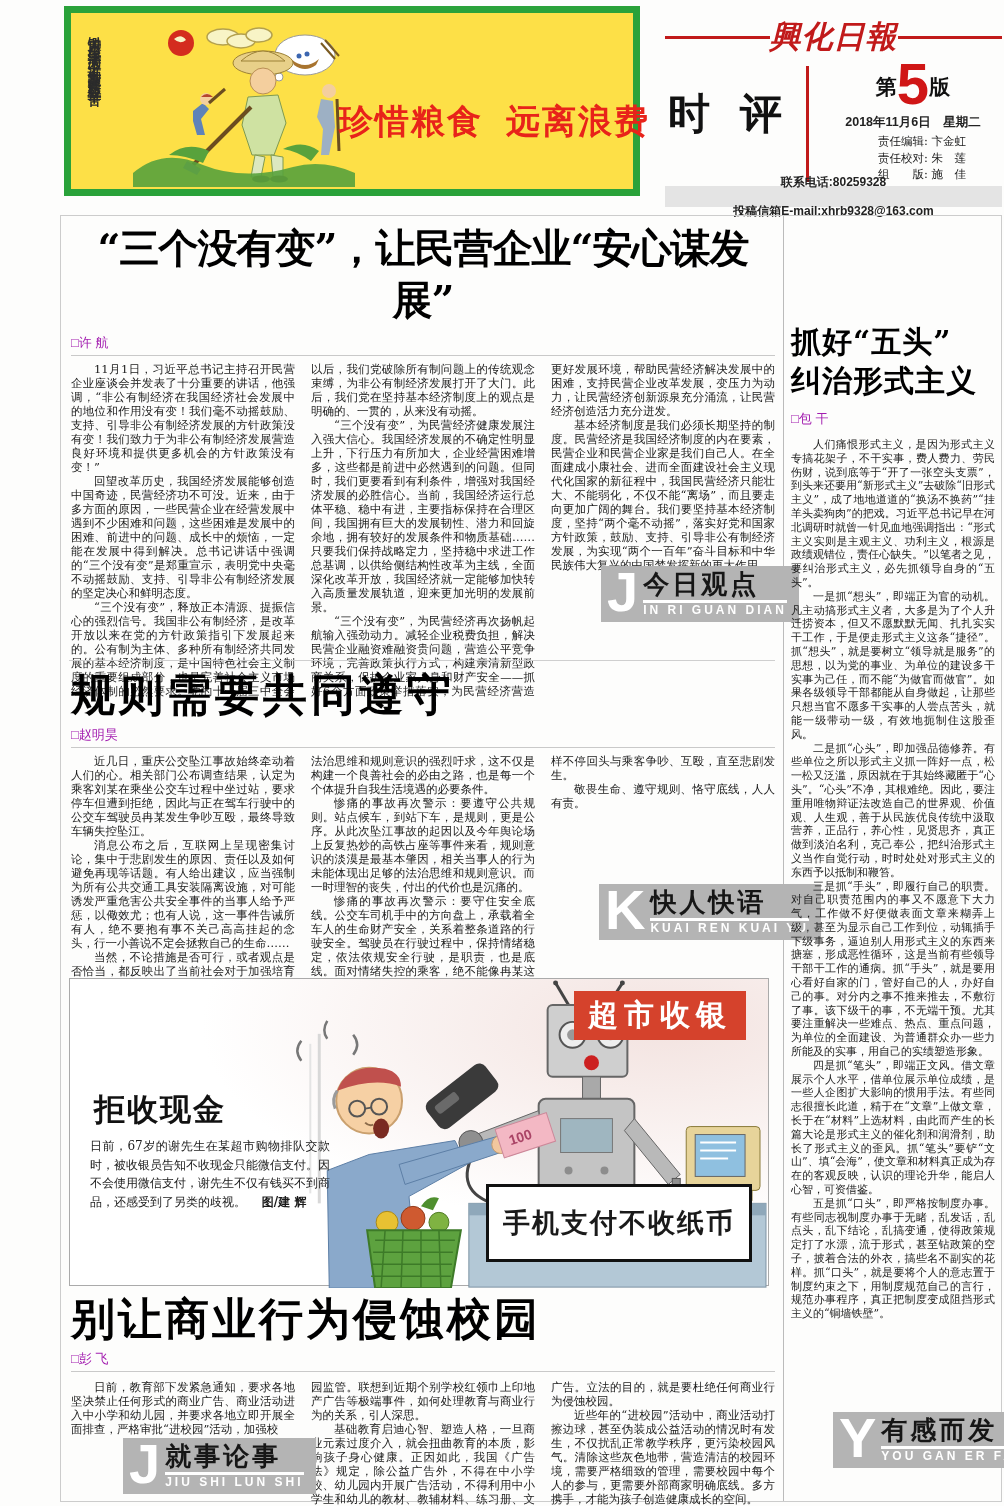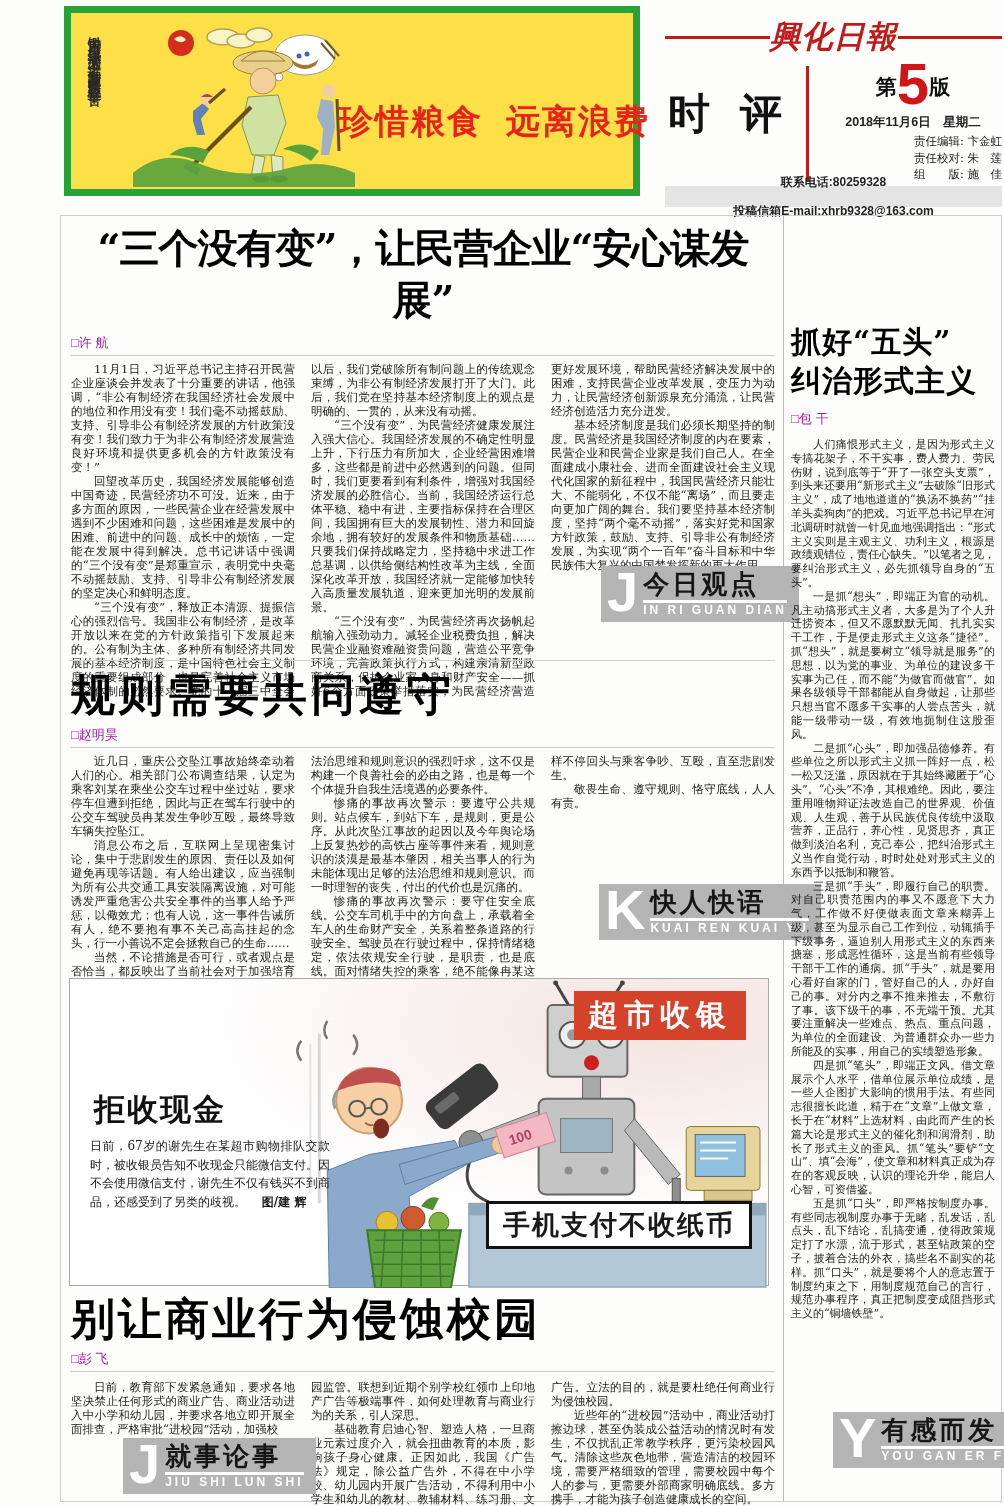--- a/index.html
+++ b/index.html
@@ -22,21 +22,21 @@
   .paper-name{font-style:italic;font-weight:bold;font-size:31px;color:#c11a1a;
               font-family:"DejaVu Serif",serif;letter-spacing:1px;white-space:nowrap;}
   .section-name{left:668px;top:86px;width:132px;font-family:"Liberation Sans",sans-serif;
                 font-weight:bold;font-size:42px;letter-spacing:30px;color:#111;white-space:nowrap;}
   .red-vline{left:806px;top:66px;width:3px;height:116px;background:#c11a1a;}
   .edition{left:824px;top:56px;width:178px;text-align:center;}
   .ed-big{font-family:"Liberation Sans",sans-serif;font-weight:bold;font-size:58px;color:#d01616;
           line-height:56px;vertical-align:-10px;}
   .ed-small{font-family:"Liberation Sans",sans-serif;font-weight:bold;font-size:21px;color:#111;}
   .ed-date{font-family:"Liberation Sans",sans-serif;font-weight:bold;font-size:12.5px;color:#222;margin-top:2px;}
-  .staff{font-size:11.5px;line-height:16.5px;color:#222;text-align:right;padding-left:18px;margin-top:2px;}
+  .staff{font-size:11.5px;line-height:16.5px;color:#222;text-align:center;padding-left:18px;margin-top:2px;}
   .contact-bar{left:665px;top:186px;width:337px;height:21px;background:#e4e4e4;
                font-family:"Liberation Sans",sans-serif;font-weight:bold;font-size:12px;color:#222;
                display:flex;align-items:center;justify-content:center;gap:12px;white-space:nowrap;flex-direction:column;}
 
   
   .frame{left:60px;top:215px;width:942px;height:1287px;border:1px solid #cccccc;box-sizing:border-box;}
   .vrule{position:absolute;left:722px;top:0;width:1px;height:100%;background:#bbbbbb;}
   .hrule{position:absolute;height:1px;background:#cfcfcf;}
 
   
@@ -65,23 +65,23 @@
   .cartoon{left:8px;top:762px;width:700px;height:308px;border:1px solid #aaaaaa;box-sizing:border-box;
            background:radial-gradient(ellipse at 85% 15%, #f3e3e0 0%, #ffffff 55%);}
   .c-tag{position:absolute;right:22px;top:12px;background:#d5422c;color:#ffffff;
          font-family:"Liberation Sans",sans-serif;font-weight:bold;font-size:30px;
          letter-spacing:6px;padding:4px 14px;z-index:3;}
   .c-head{position:absolute;left:24px;top:110px;font-family:"Liberation Sans",sans-serif;
           font-weight:600;font-size:31px;color:#111;letter-spacing:2px;z-index:3;}
   .c-cap{position:absolute;left:20px;top:158px;width:240px;font-size:12px;line-height:18.5px;
          text-align:justify;z-index:3;}
   .c-cap .indent{text-indent:2em;display:inline;}
-  .c-banner{position:absolute;right:16px;bottom:36px;background:#ffffff;border:3px solid #111;
+  .c-banner{position:absolute;right:16px;bottom:23px;background:#ffffff;border:3px solid #111;
             font-family:"Liberation Sans",sans-serif;font-weight:bold;font-size:27px;
-            letter-spacing:2px;padding:3px 14px;z-index:3;white-space:nowrap;}
+            letter-spacing:2px;padding:18px 14px;z-index:3;white-space:nowrap;}
   .c-art{position:absolute;inset:0;z-index:1;}
 
   .rt-title{font-size:30px;line-height:39px;letter-spacing:1px;}
 </style>
 </head>
 <body>
 
 <div class="page">
 
   <div class="abs banner">

